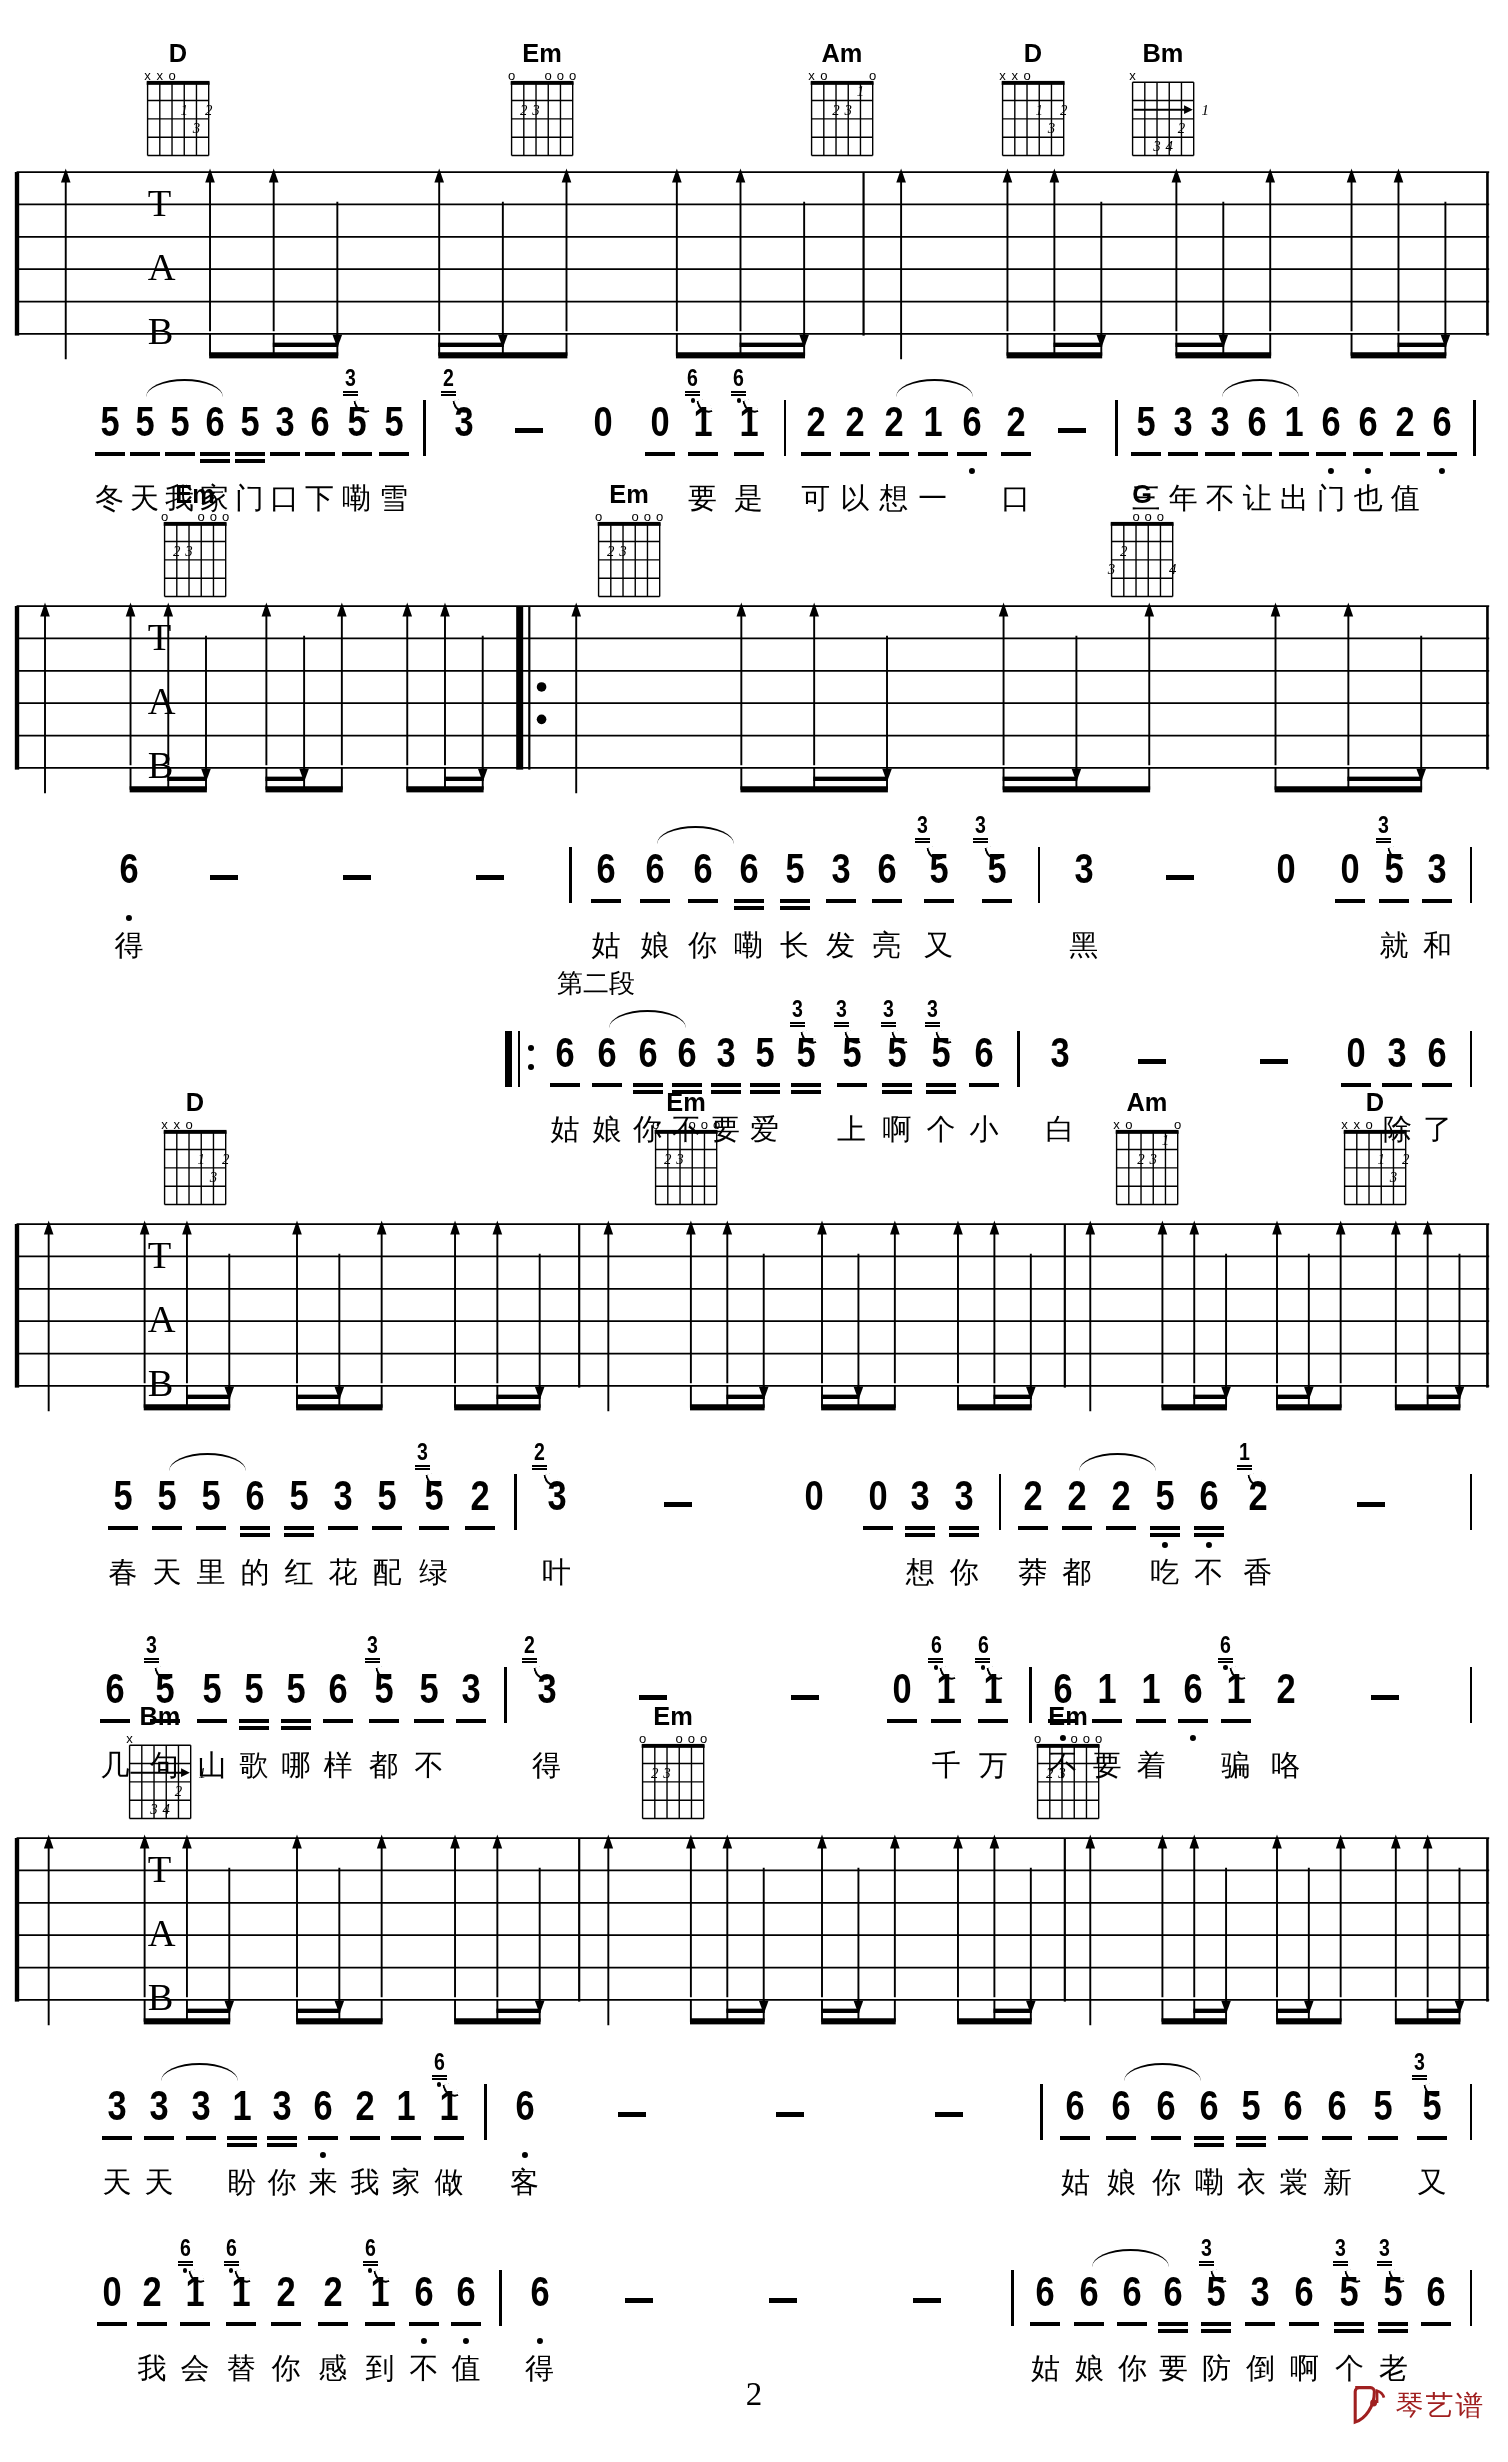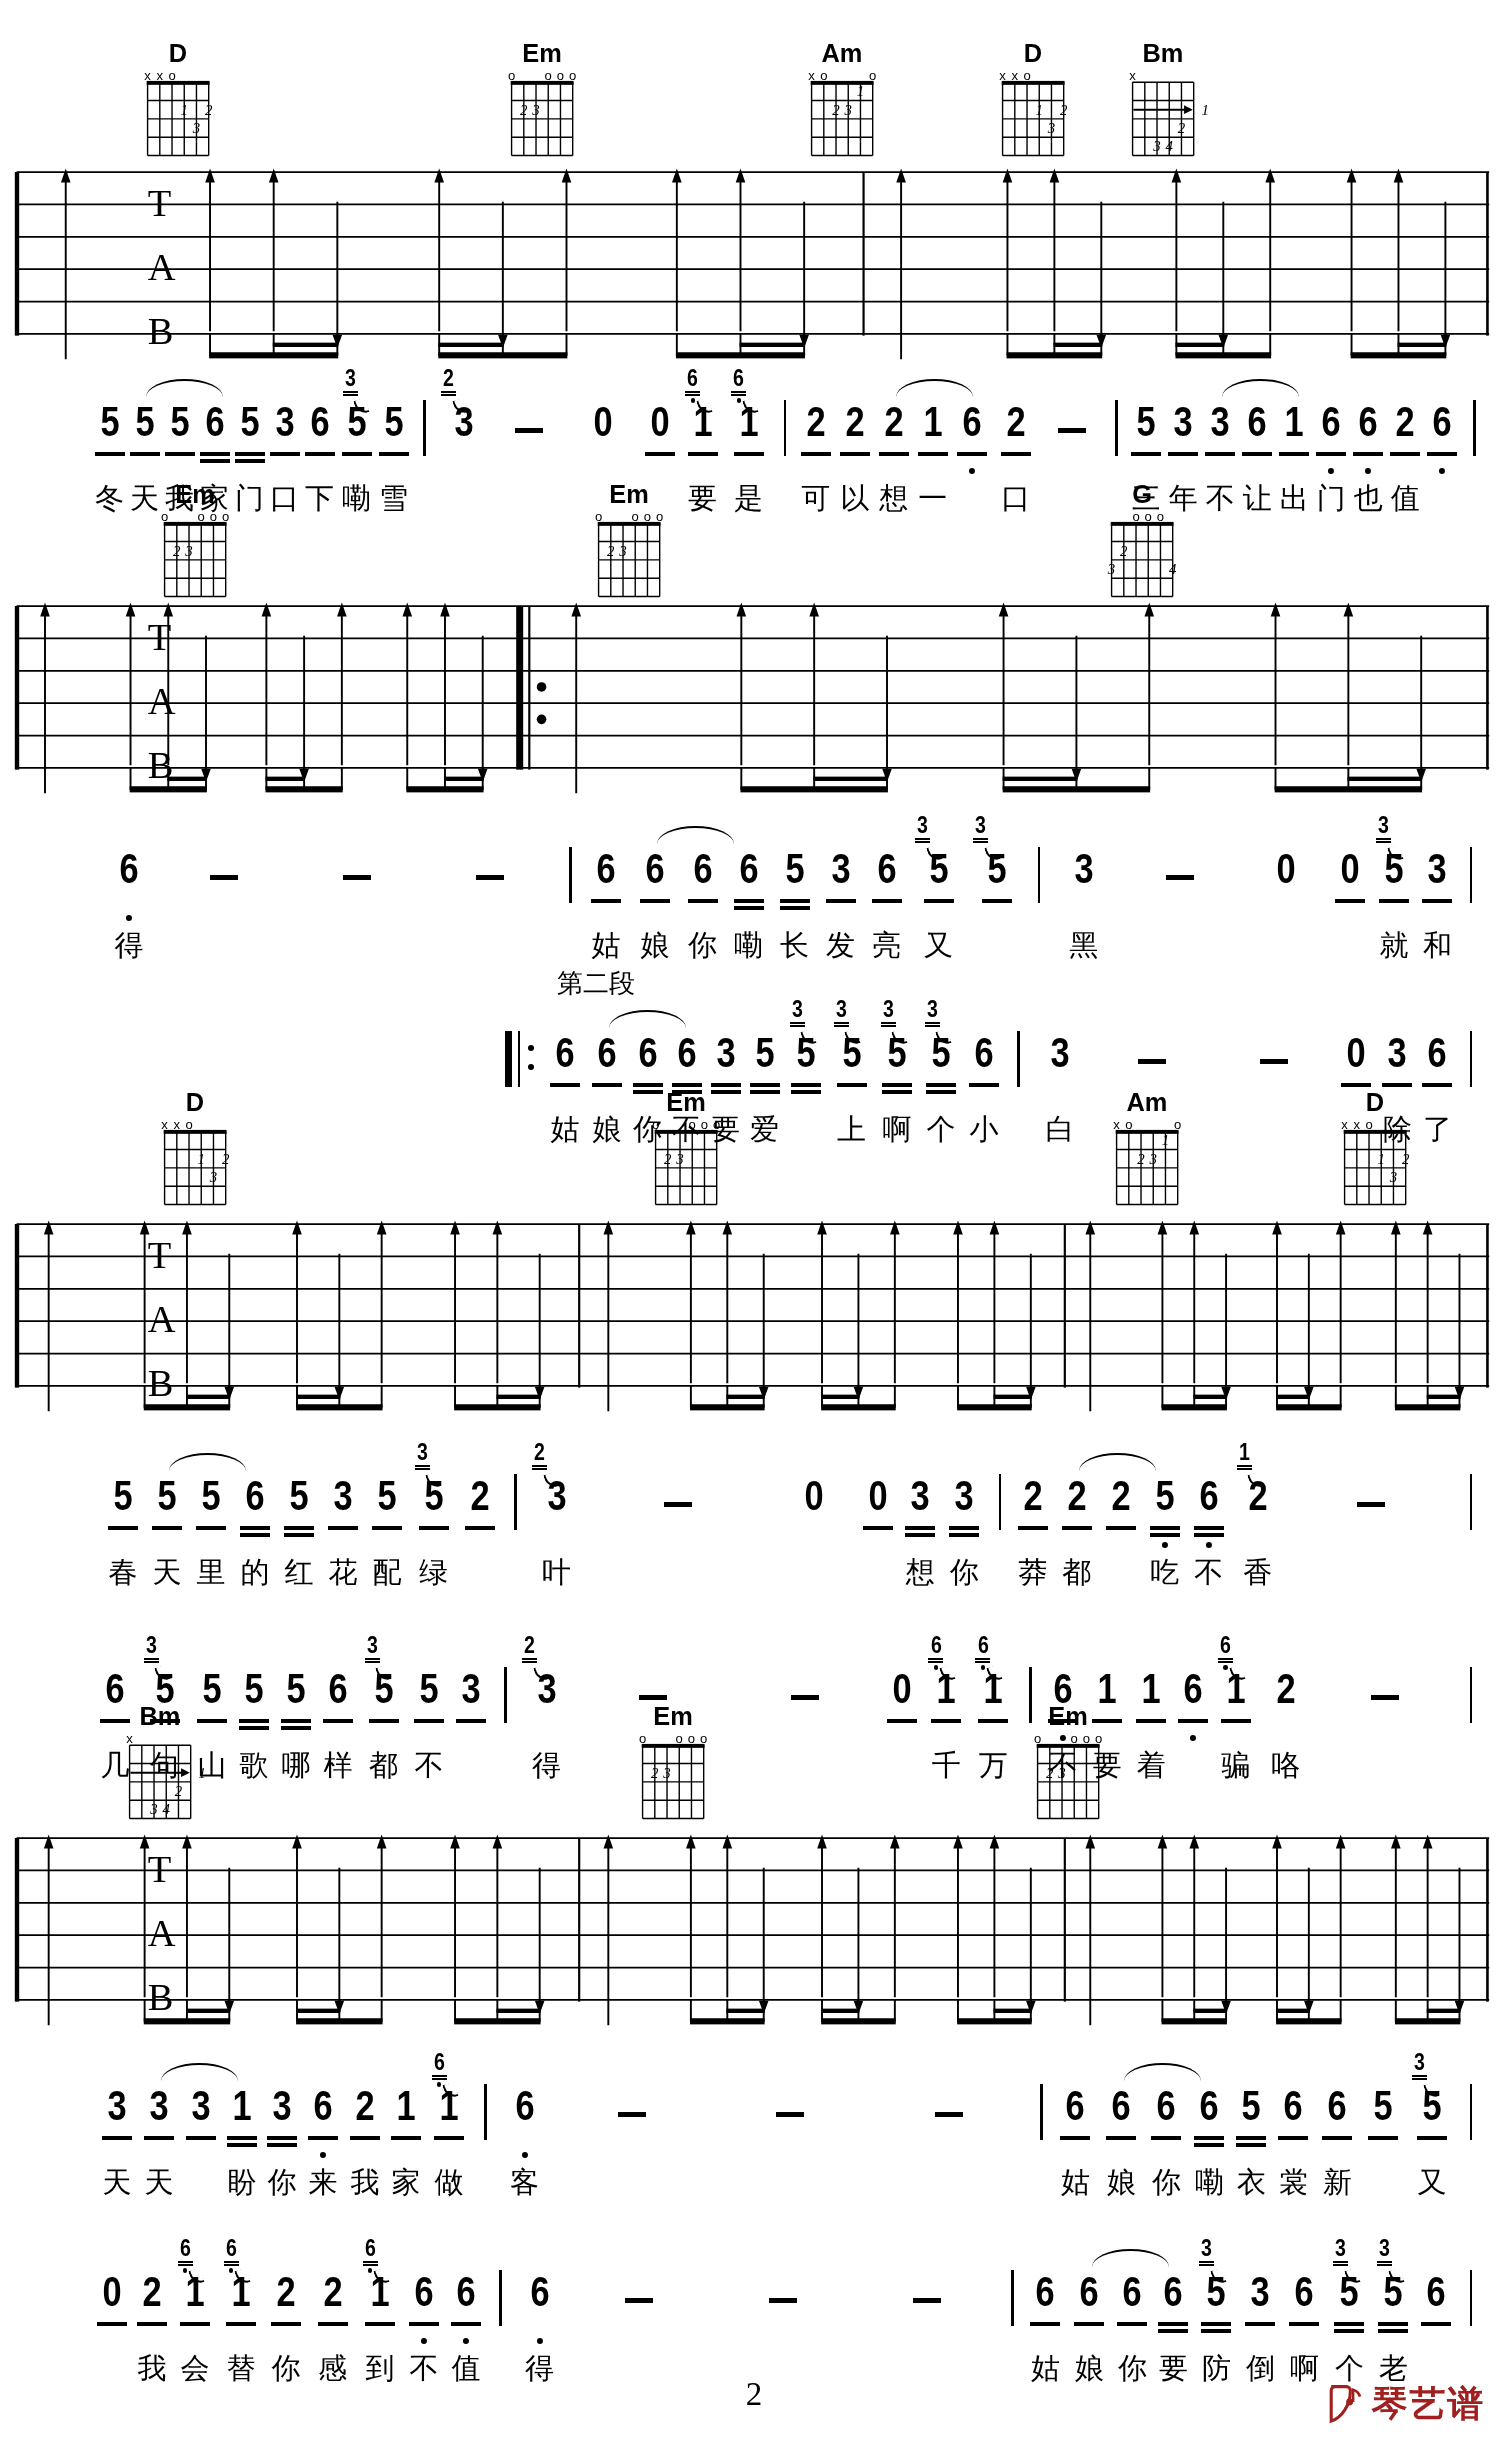--- a/index.html
+++ b/index.html
@@ -32,21 +32,21 @@
   .bline{position:absolute;top:23px;left:50%;width:2.6px;height:56px;background:#000}
   .dbar{position:absolute;top:51px;left:50%;transform:translateX(-50%);width:28px;height:4.8px;background:#000}
   .rep-thick{position:absolute;top:23px;left:5.3px;width:7px;height:56px;background:#000}
   .rep-thin{position:absolute;top:23px;left:17.5px;width:2.6px;height:56px;background:#000}
   .rep-d1{position:absolute;left:28px;top:37px;width:6.1px;height:6.1px;border-radius:50%;background:#000}
   .rep-d2{top:56px}
   .seclabel{position:absolute;font-size:26px;font-family:"DejaVu Sans","Liberation Sans",sans-serif}
   #pagenum{position:absolute;left:0;right:0;bottom:49px;text-align:center;font-size:33px;
            font-family:"Liberation Serif",serif}
   #logo{position:absolute;right:23px;bottom:33px;display:flex;align-items:center;gap:3.5px}
-  #logo .lg-text{font-size:36px;font-weight:700;letter-spacing:1.8px;
+  #logo .lg-text{font-size:28px;font-weight:400;letter-spacing:1.8px;
            font-family:"DejaVu Sans","Liberation Sans",sans-serif}
 </style>
 </head>
 <body>
 
 <div id="page">
   <div id="pagenum">2</div>
   <div id="logo" style="color: rgb(160, 32, 32);">
     <svg width="46" height="46" viewBox="0 0 60 60">
       <path d="M12 6 h20 a5 5 0 0 1 5 5 c0 20 -12 36 -25 40 V11 a5 5 0 0 1 5 -5 Z" fill="none" stroke="#a02020" stroke-width="4"></path>

